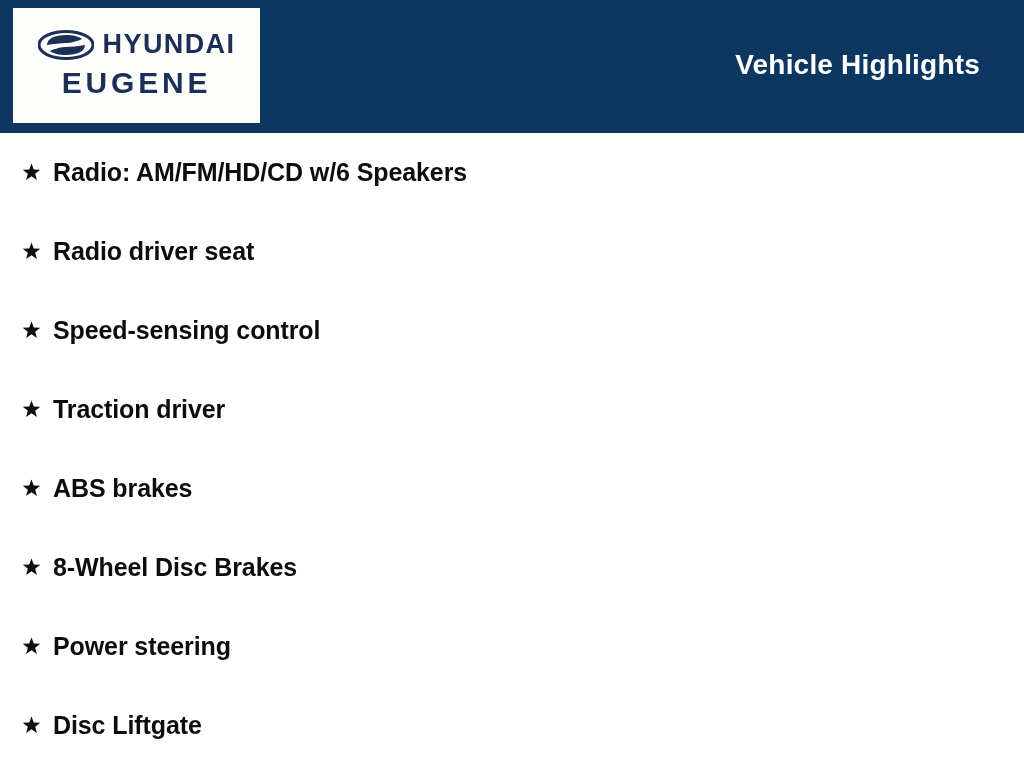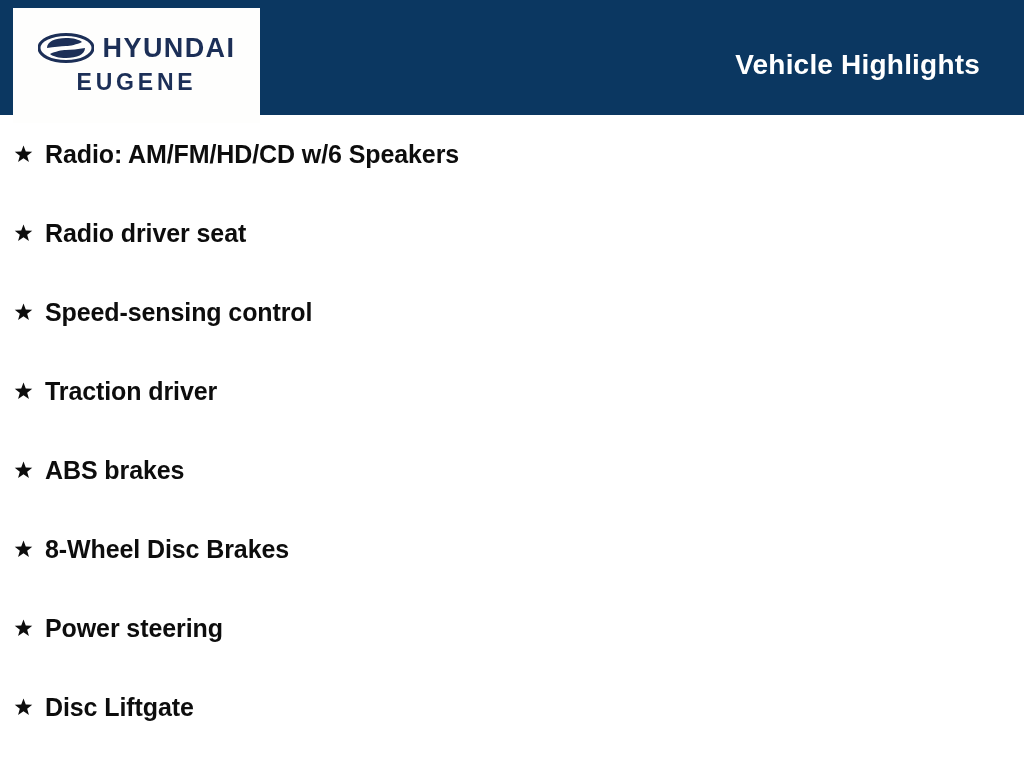--- a/index.html
+++ b/index.html
@@ -19,21 +19,21 @@
     position: relative;
     width: 1024px;
     height: 768px;
     background: #ffffff;
   }
 
   
   .header {
     position: relative;
     width: 1024px;
-    height: 115px;
+    height: 133px;
     background: #0b3761;
     box-sizing: border-box;
   }
 
   .logo-box {
     position: absolute;
     left: 13px;
     top: 8px;
     width: 247px;
     height: 115px;
@@ -66,21 +66,21 @@
     font-size: 27px;
     letter-spacing: 1.4px;
     color: #1c2f57;
     line-height: 1;
     white-space: nowrap;
   }
 
   .logo-sub {
     font-family: "Liberation Sans", sans-serif;
     font-weight: 700;
-    font-size: 23px;
+    font-size: 30px;
     letter-spacing: 3.8px;
     color: #1c2f57;
     line-height: 1;
     margin-top: 8px;
     white-space: nowrap;
   }
 
   .header-title {
     position: absolute;
     right: 44px;
@@ -101,21 +101,21 @@
     position: relative;
     padding: 0;
     margin: 0;
     list-style: none;
   }
 
   .highlight-item {
     display: flex;
     align-items: center;
     height: 79px;
-    padding-left: 13px;
+    padding-left: 21px;
     box-sizing: border-box;
   }
 
   .star-icon {
     width: 21px;
     height: 21px;
     flex: 0 0 auto;
     display: block;
     margin-right: 11px;
   }

